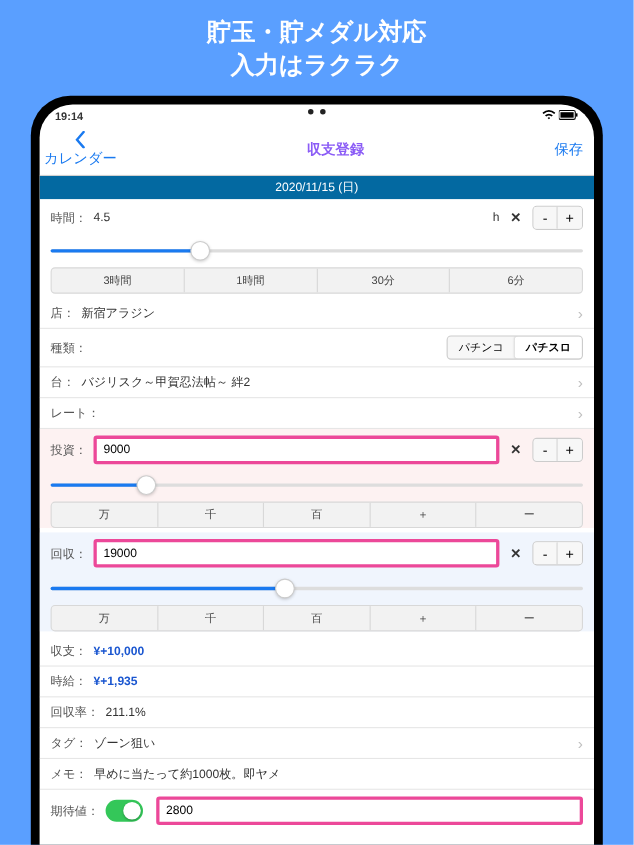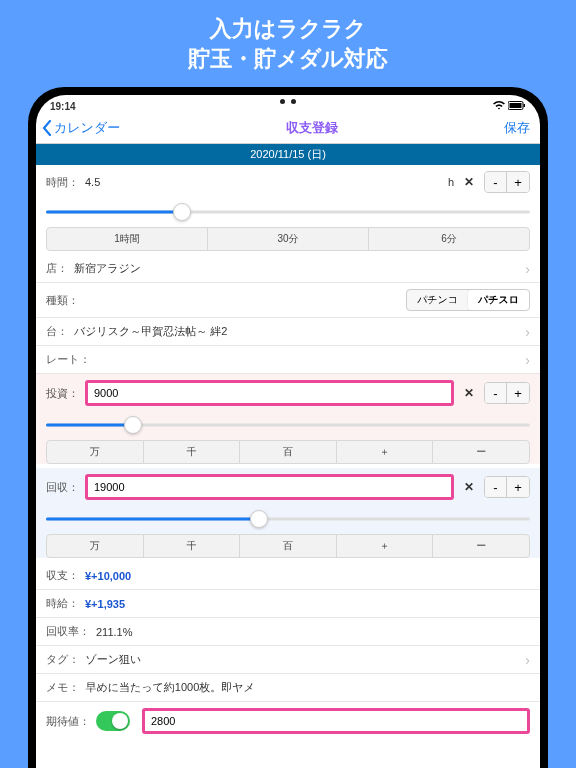--- a/index.html
+++ b/index.html
@@ -54,21 +54,21 @@
     align-items: center;
   }
   .status-cam .dot { width: 5px; height: 5px; border-radius: 50%; background: #222; }
   .navbar {
     display: flex;
     align-items: center;
     justify-content: space-between;
     padding: 6px 10px 6px 4px;
     border-bottom: 1px solid #d0d0d0;
   }
-  .nav-back { color: #1a7af0; font-size: 13px; display: flex; align-items: center; }
+  .nav-back { color: #1a7af0; font-size: 13px; display: flex; align-items: center; flex-direction: column; }
   .nav-back svg { width: 14px; height: 16px; }
   .nav-title { font-weight: 700; font-size: 13px; color: #8b5cf6; }
   .nav-save { color: #1a7af0; font-size: 13px; }
   .datebar {
     background: #0369a1;
     color: #fff;
     text-align: center;
     font-size: 11px;
     padding: 3px 0;
   }
@@ -205,22 +205,22 @@
     width: 16px; height: 16px;
     background: #fff;
     border-radius: 50%;
     box-shadow: 0 1px 2px rgba(0,0,0,0.3);
   }
 </style>
 </head>
 <body>
 
 <div class="headline">
+  <div>貯玉・貯メダル対応</div>
   <div>入力はラクラク</div>
-  <div>貯玉・貯メダル対応</div>
 </div>
 
 <div class="device">
   <div class="status-cam">
     <span class="dot"></span>
       <span class="dot"></span>
   </div>
   <div class="screen">
 
     <div class="statusbar">
@@ -267,20 +267,21 @@
         </div>
       </div>
       <div class="slider-wrap">
         <div class="slider">
           <div class="track"></div>
             <div class="fill" style="width:28%"></div>
             <div class="thumb" style="left:28%"></div>
         </div>
       </div>
       <div class="seg">
+        <button>3時間</button>
         <button>1時間</button>
         <button>30分</button>
         <button>6分</button>
       </div>
 
       <div class="row">
         <span class="label">店：</span>
         <span class="val">新宿アラジン</span>
         <span class="chev">›</span>
       </div>

